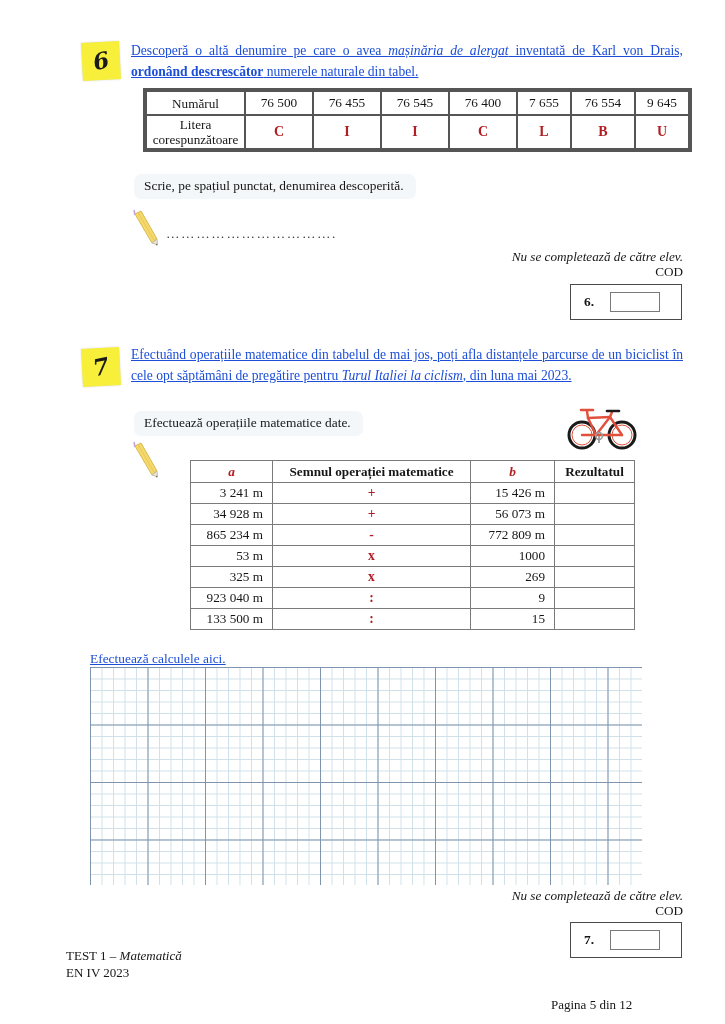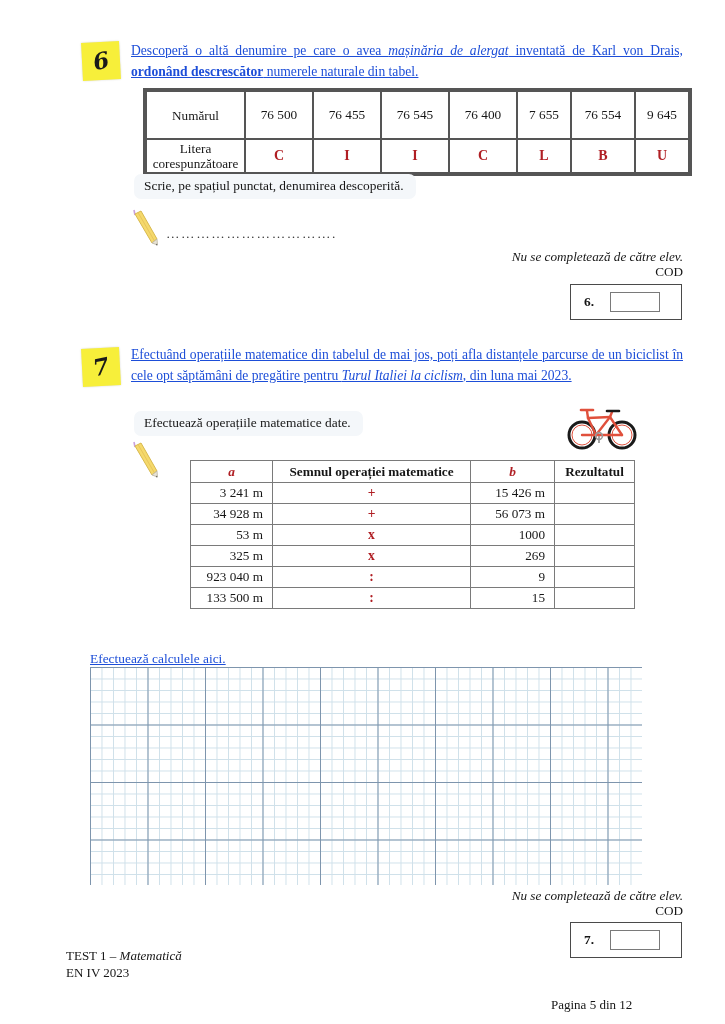--- a/index.html
+++ b/index.html
@@ -223,21 +223,21 @@
       <col style="width:66px">
         <col style="width:66px">
         <col style="width:66px">
         <col style="width:66px">
       <col style="width:52px">
         <col style="width:62px">
         <col style="width:52px">
     </colgroup>
     <tbody>
       <tr>
-        <td class="rowlabel" style="height:46px">Numărul</td>
+        <td class="rowlabel" style="height:22px">Numărul</td>
         <td>76 500</td>
         <td>76 455</td>
         <td>76 545</td>
         <td>76 400</td>
         <td>7 655</td>
         <td>76 554</td>
         <td>9 645</td>
       </tr>
       <tr>
         <td class="rowlabel" style="height:32px">Litera corespunzătoare</td>
@@ -332,20 +332,26 @@
         <td class="num">15 426 m</td>
         <td class="res"></td>
       </tr>
       <tr>
         <td class="num">34 928 m</td>
         <td class="sign">+</td>
         <td class="num">56 073 m</td>
         <td class="res"></td>
       </tr>
       <tr>
+        <td class="num">865 234 m</td>
+        <td class="sign">-</td>
+        <td class="num">772 809 m</td>
+        <td class="res"></td>
+      </tr>
+      <tr>
         <td class="num">53 m</td>
         <td class="sign">x</td>
         <td class="num">1000</td>
         <td class="res"></td>
       </tr>
       <tr>
         <td class="num">325 m</td>
         <td class="sign">x</td>
         <td class="num">269</td>
         <td class="res"></td>

